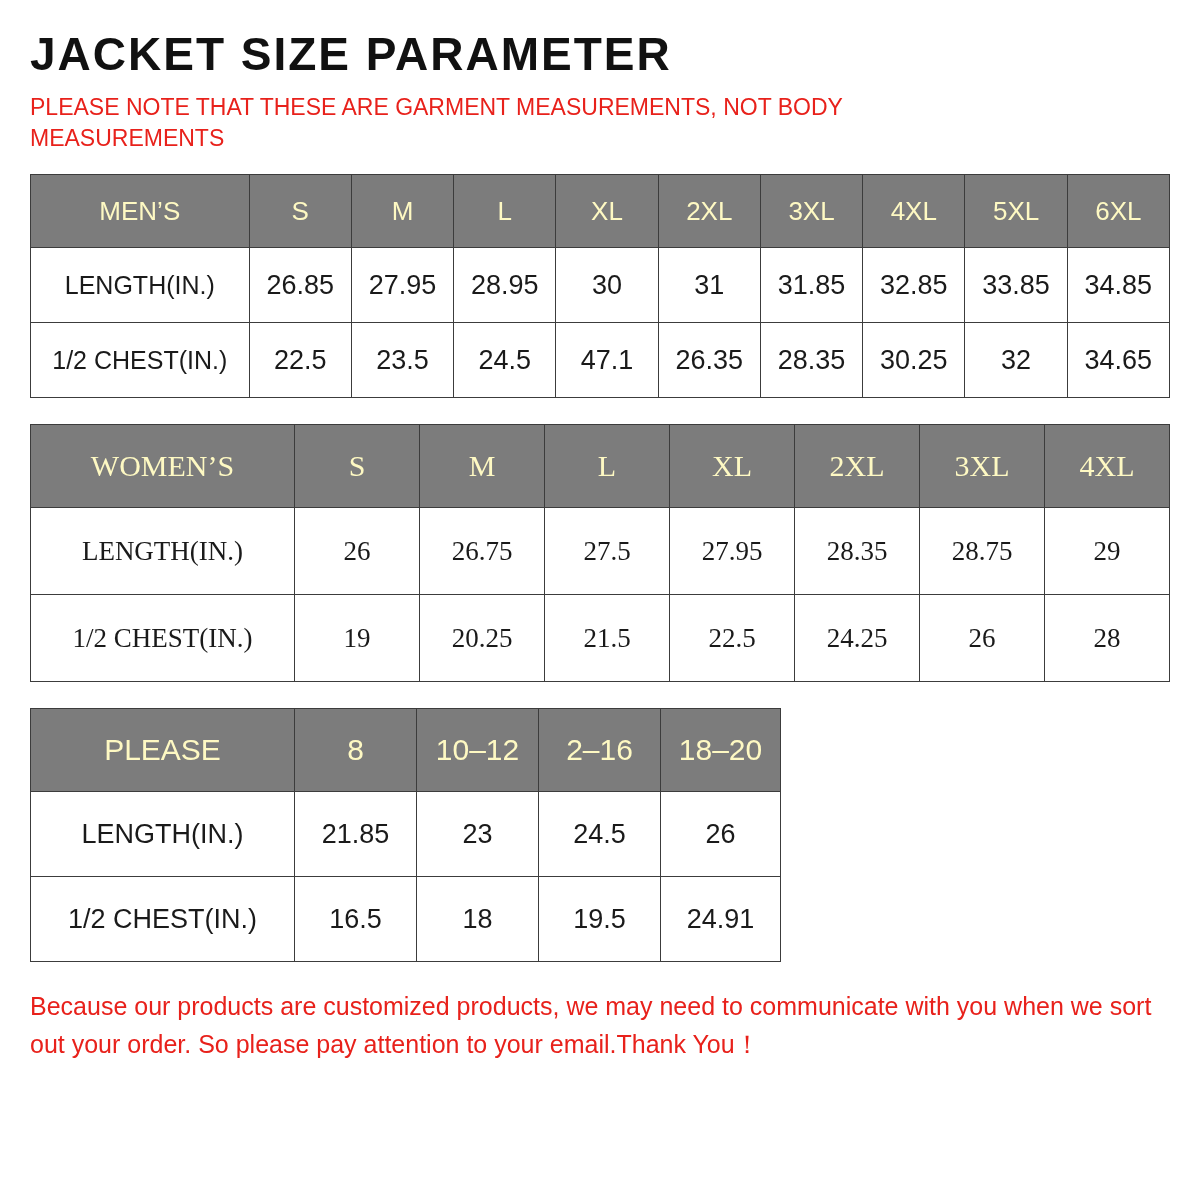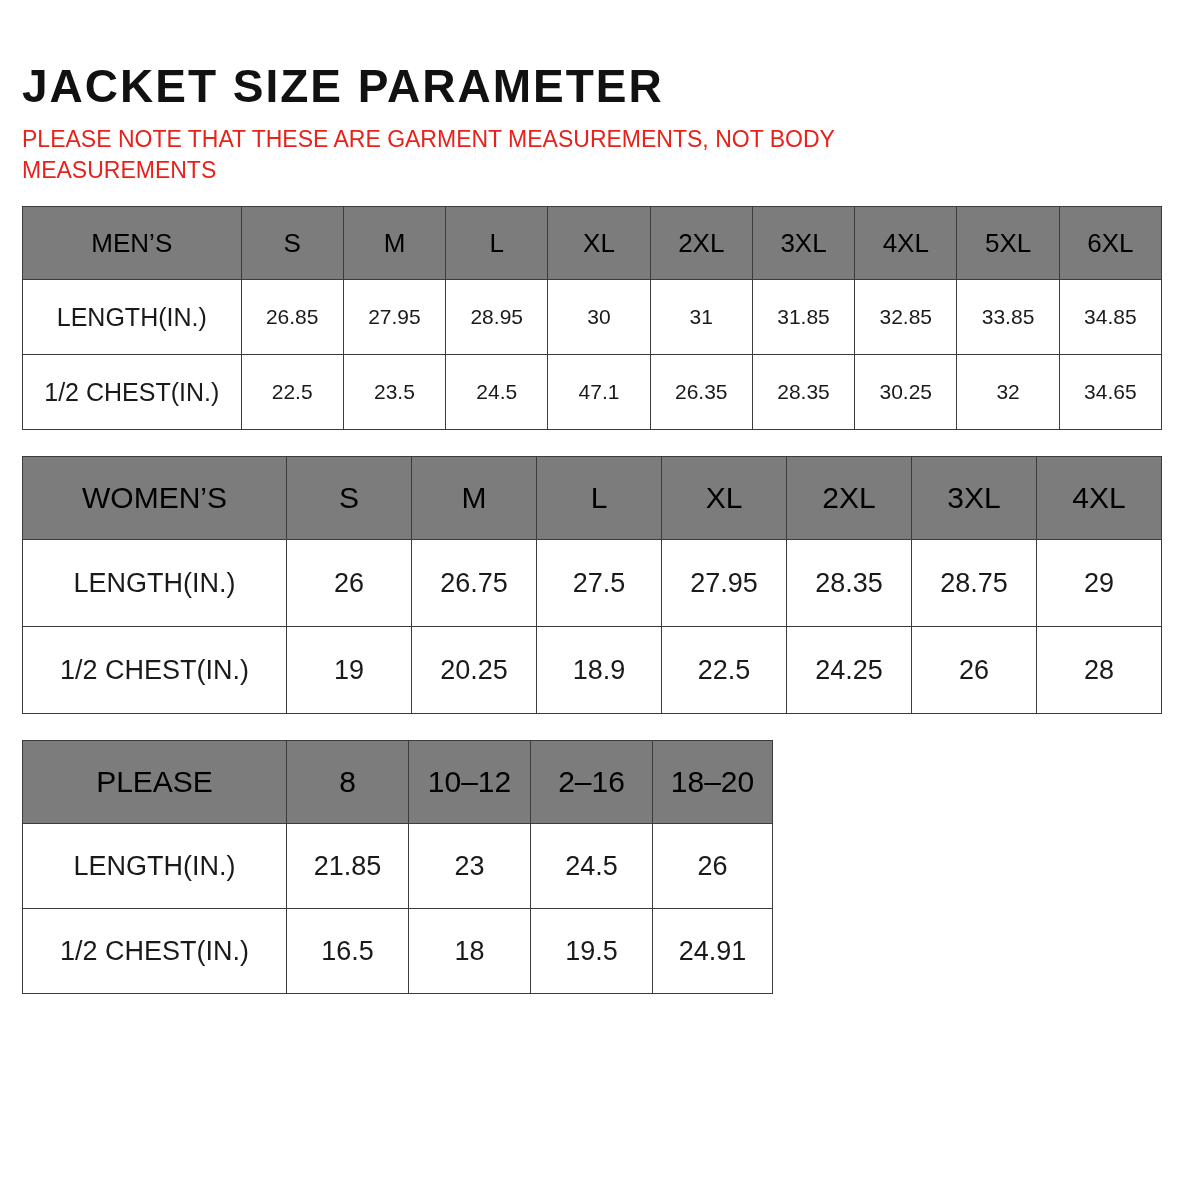--- a/index.html
+++ b/index.html
@@ -11,22 +11,21 @@
     width: 1200px;
     height: 1200px;
     font-family: "Liberation Sans", sans-serif;
     color: #1a1a1a;
     overflow: hidden;
   }
   .page {
     box-sizing: border-box;
     width: 1200px;
     height: 896px;
-    padding: 26px 30px 10px 22px;
-    margin-top: 32px;
+    padding: 26px 30px 10px 30px;
   }
   .title {
     font-size: 46px;
     font-weight: bold;
     letter-spacing: 2px;
     color: #111111;
     margin: 4px 0 14px 0;
     line-height: 1.05;
   }
   .note {
@@ -44,29 +43,29 @@
   table.size-table td, table.size-table th {
     border: 1px solid #3c3c3c;
     text-align: center;
     vertical-align: middle;
     font-weight: normal;
     background: #ffffff;
     color: #1a1a1a;
   }
   table.size-table thead td {
     background: #7c7c7c;
-    color: #000000;
+    color: #fef9c3;
   }
   
   #tbl-mens { width: 1140px; }
   #tbl-mens thead td { height: 70px; font-size: 26px; }
-  #tbl-mens tbody td { height: 72px; font-size: 21px; }
+  #tbl-mens tbody td { height: 72px; font-size: 27px; }
   #tbl-mens .rowhead { font-size: 25px; }
   
-  #tbl-womens { width: 1140px; }
+  #tbl-womens { width: 1140px; font-family: Liberation Serif, serif; }
   #tbl-womens thead td { height: 80px; font-size: 30px; }
   #tbl-womens tbody td { height: 84px; font-size: 27px; }
   #tbl-womens .rowhead { font-size: 27px; }
   
   #tbl-youth { width: 750px; }
   #tbl-youth thead td { height: 80px; font-size: 30px; }
   #tbl-youth tbody td { height: 82px; font-size: 27px; }
   #tbl-youth .rowhead { font-size: 27px; }
 
   .footer-note {
@@ -176,21 +175,21 @@
         <td>27.5</td>
         <td>27.95</td>
         <td>28.35</td>
         <td>28.75</td>
         <td>29</td>
       </tr>
       <tr>
         <td class="rowhead">1/2 CHEST(IN.)</td>
         <td>19</td>
         <td>20.25</td>
-        <td>18.9</td>
+        <td>21.5</td>
         <td>22.5</td>
         <td>24.25</td>
         <td>26</td>
         <td>28</td>
       </tr>
     </tbody>
   </table>
 
   <table class="size-table" id="tbl-youth">
     <colgroup>
@@ -220,14 +219,15 @@
       <tr>
         <td class="rowhead">1/2 CHEST(IN.)</td>
         <td>16.5</td>
         <td>18</td>
         <td>19.5</td>
         <td>24.91</td>
       </tr>
     </tbody>
   </table>
 
+  <div class="footer-note">Because our products are customized products, we may need to communicate with you when we sort out your order. So please pay attention to your email.Thank You！</div>
 
 </div>
 
 </body></html>

